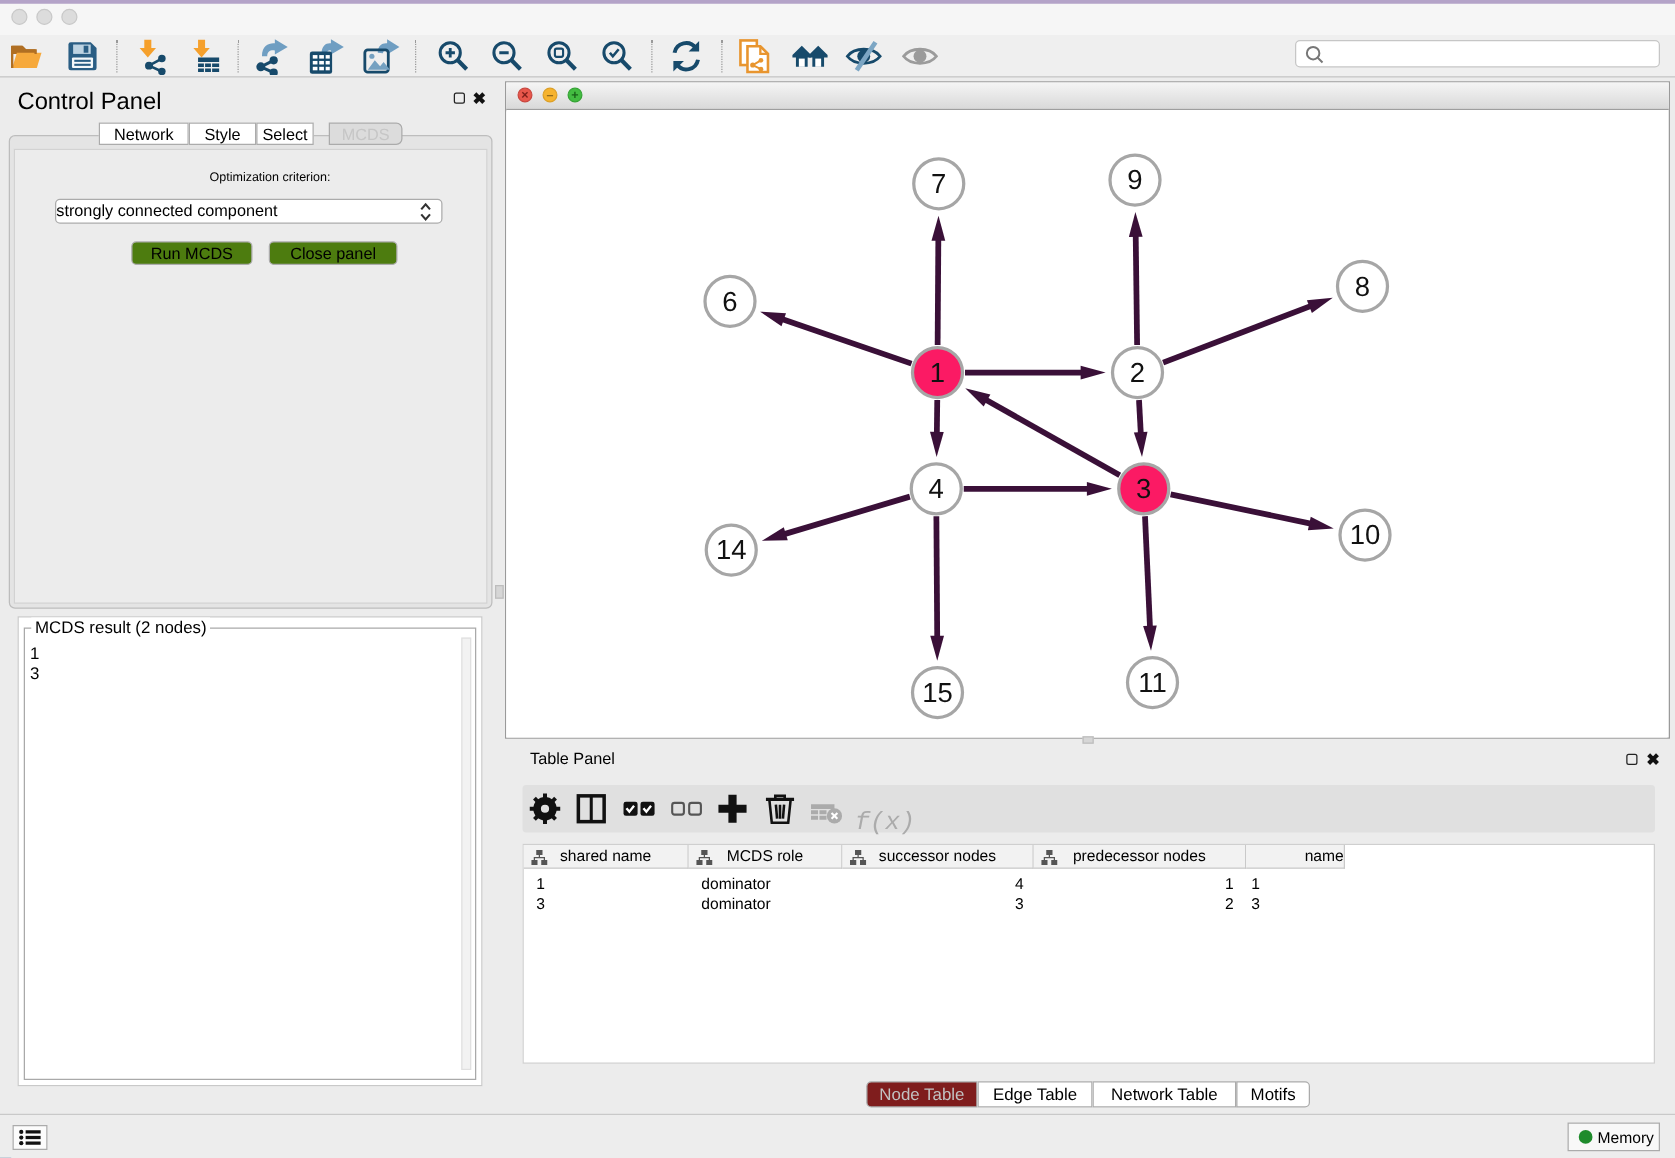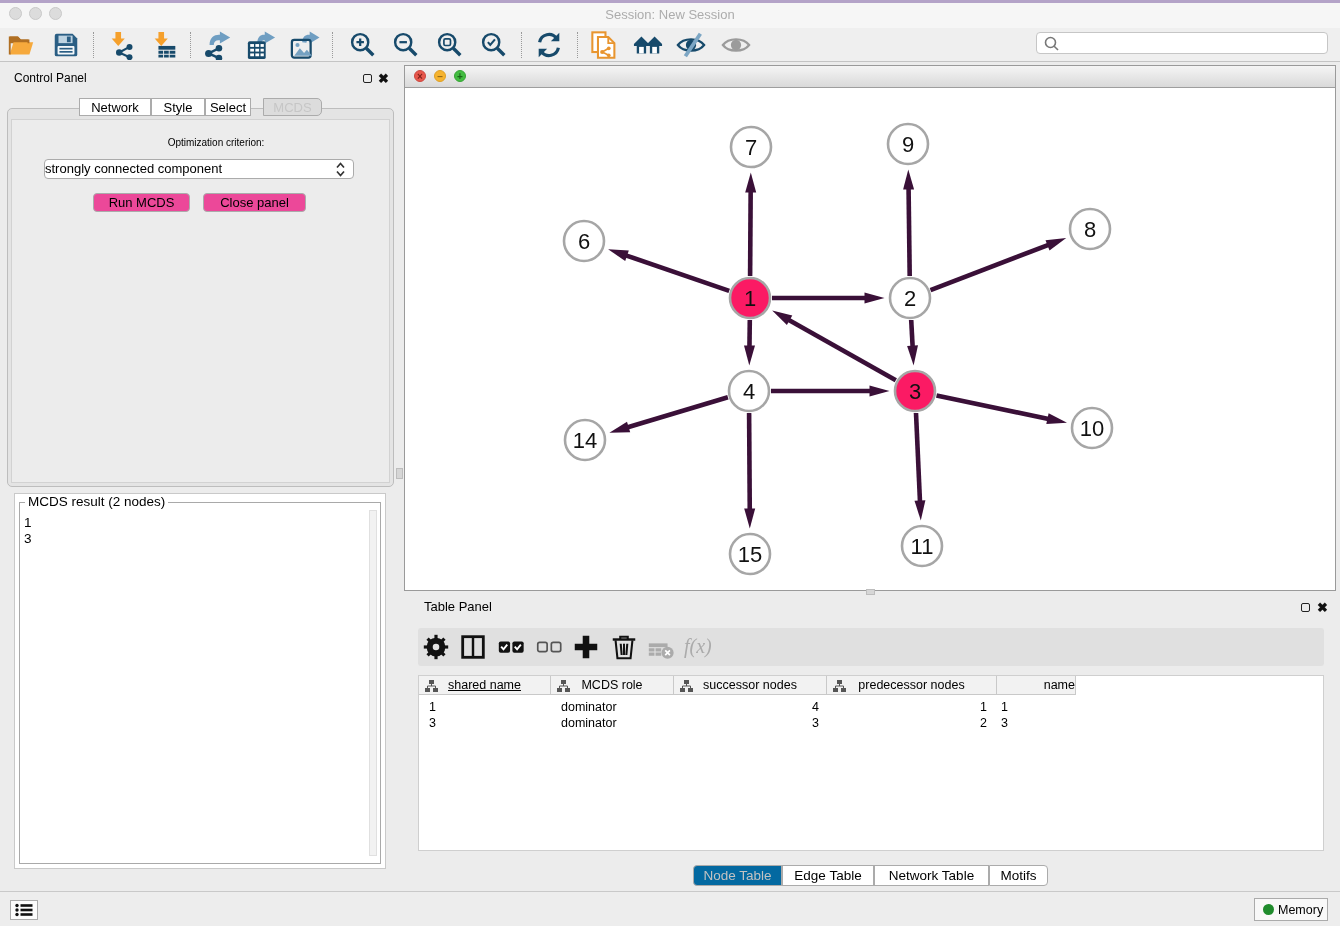--- a/index.html
+++ b/index.html
@@ -8,28 +8,28 @@
 
 #titlebar{left:0;top:0;width:1340px;height:28px;background:#F6F6F6;border-top:3px solid #B4A3C8;}
 #titlebar .dot{position:absolute;top:4px;width:13px;height:13px;border-radius:50%;background:#DCDCDC;border:1px solid #C9C9C9;}
 #title-text{position:absolute;left:0;right:0;top:4px;text-align:center;color:#ACACAC;font-size:13px;}
 
 #toolbar{left:0;top:28px;width:1340px;height:34px;background:#EFEFEF;border-bottom:1px solid #C4C4C4;}
 .sep{position:absolute;top:4px;height:26px;width:0;border-left:1px dotted #9A9A9A;}
 .ticon{position:absolute;top:2px;width:30px;height:30px;}
 #searchbox{position:absolute;left:1036px;top:4px;width:292px;height:22px;background:#fff;border:1px solid #C6C6C6;border-radius:4px;}
 
-#cp-title{left:14px;top:71px;font-size:12px;}
+#cp-title{left:14px;top:71px;font-size:19px;}
 .winbtn{position:absolute;font-weight:bold;color:#111;}
 .tab{position:absolute;top:0;height:18px;z-index:3;background:#fff;border:1px solid #ABABAB;text-align:center;font-size:13px;line-height:17px;}
 #tabpane-outer{z-index:1;left:7px;top:108px;width:387px;height:379px;background:#E4E4E4;border:1px solid #BDBDBD;border-radius:5px;}
 #tabpane-inner{z-index:2;left:11px;top:119px;width:379px;height:364px;background:#ECECEC;border:1px solid #D2D2D2;}
 #opt-label{z-index:4;left:16px;top:137px;width:400px;text-align:center;font-size:10px;}
 #dropdown{z-index:4;left:44px;top:159px;width:310px;height:20px;background:#fff;border:1px solid #ABABAB;border-radius:4px;font-size:13px;line-height:18px;}
-.btn{position:absolute;z-index:4;height:19px;background:#ec4899;border:1px solid #ABABAB;border-radius:4px;text-align:center;font-size:13px;line-height:17px;}
+.btn{position:absolute;z-index:4;height:19px;background:#4d7c0f;border:1px solid #ABABAB;border-radius:4px;text-align:center;font-size:13px;line-height:17px;margin-left:12px;}
 
 #result-box{left:14px;top:493px;width:372px;height:376px;background:#fff;border:1px solid #C9C9C9;}
 #fieldset{position:absolute;left:4px;top:8px;right:4px;bottom:4px;border:1px solid #A9A9A9;}
 #legend{position:absolute;left:5px;top:-9px;background:#fff;padding:0 3px;font-size:13.5px;}
 #scrolltrack{position:absolute;right:3px;top:7px;bottom:7px;width:8px;background:#F2F2F2;border:1px solid #E0E0E0;}
 
 #netwin{left:404px;top:65px;width:932px;height:526px;border:1px solid #9A9A9A;background:#fff;}
 #nettitle{position:absolute;left:0;top:0;right:0;height:22px;background:linear-gradient(#F5F5F5,#D9D9D9);border-bottom:1px solid #9E9E9E;}
 #nettitle .tl{position:absolute;top:4px;width:12px;height:12px;border-radius:50%;font-size:10px;line-height:12px;text-align:center;font-weight:bold;}
 #netcanvas{position:absolute;left:0px;top:23px;width:929px;height:501px;background:#fff;}
@@ -45,21 +45,20 @@
 #statusbar{left:0;top:891px;width:1340px;height:35px;background:#EDEDED;border-top:1px solid #C9C9C9;}
 #memorybtn{position:absolute;left:1254px;top:6px;width:74px;height:23px;background:#F8F8F8;border:1px solid #ABABAB;font-size:12.5px;}
 #listbtn{position:absolute;left:10px;top:8px;width:28px;height:20px;background:#FCFCFC;border:1px solid #ABABAB;}
 </style></head>
 <body>
 
 <div id="titlebar" class="abs">
   <div class="dot" style="left:9px;"></div>
   <div class="dot" style="left:29px;"></div>
   <div class="dot" style="left:49px;"></div>
-  <div id="title-text">Session: New Session</div>
 </div>
 
 <div id="toolbar" class="abs">
   <div class="sep" style="left:93px"></div>
   <div class="sep" style="left:190px"></div>
   <div class="sep" style="left:332px"></div>
   <div class="sep" style="left:521px"></div>
   <div class="sep" style="left:577px"></div>
   <svg class="ticon" style="left:6px" viewBox="0 0 32 32">
       <path d="M4 7 h9 l3 3 h8 v4 H4 Z" fill="#B06F23"></path>
@@ -314,24 +313,24 @@
       </g>
     </svg>
   <svg class="ticon" style="left:228px;top:6px" viewBox="0 0 32 32">
       <g fill="#ABABAB">
         <path d="M3 10 h20 v4 H3 Z"></path>
         <path d="M3 15.2 h6 v3.4 H3 Z M10.2 15.2 h6 v3.4 h-6 Z M3 19.8 h6 v3.4 H3 Z M10.2 19.8 h6 v3.4 h-6 Z"></path>
         <circle cx="23" cy="20" r="6.5"></circle>
       </g>
       <path d="M20.5 17.5 l5 5 M25.5 17.5 l-5 5" stroke="#fff" stroke-width="1.8"></path>
     </svg>
-  <div style="position:absolute;left:266px;top:7px;color:#ABABAB;font-family:Liberation Serif, serif;font-style:italic;font-size:20px;">f(x)</div>
+  <div style="position:absolute;left:266px;top:19px;color:#ABABAB;font-family:Liberation Mono, monospace;font-style:italic;font-size:20px;">f(x)</div>
 </div>
 <div id="table-area" class="abs">
-  <div class="th" style="left:0;width:132px;text-decoration:underline;"><svg width="13" height="12" style="position:absolute;left:6px;top:4px" viewBox="0 0 13 12">
+  <div class="th" style="left:0;width:132px;"><svg width="13" height="12" style="position:absolute;left:6px;top:4px" viewBox="0 0 13 12">
         <rect x="4" y="0" width="5" height="4" fill="#555"></rect>
         <rect x="0" y="8" width="5" height="4" fill="#555"></rect>
         <rect x="8" y="8" width="5" height="4" fill="#555"></rect>
         <path d="M6.5 4 v2 M2.5 8 V6 h8 v2" stroke="#555" fill="none"></path>
       </svg>shared name</div>
   <div class="th" style="left:132px;width:123px;"><svg width="13" height="12" style="position:absolute;left:6px;top:4px" viewBox="0 0 13 12">
         <rect x="4" y="0" width="5" height="4" fill="#555"></rect>
         <rect x="0" y="8" width="5" height="4" fill="#555"></rect>
         <rect x="8" y="8" width="5" height="4" fill="#555"></rect>
         <path d="M6.5 4 v2 M2.5 8 V6 h8 v2" stroke="#555" fill="none"></path>
@@ -353,21 +352,21 @@
   <div class="td" style="left:142px;top:23px;">dominator</div>
   <div class="td" style="left:255px;top:23px;width:145px;text-align:right;">4</div>
   <div class="td" style="left:408px;top:23px;width:160px;text-align:right;">1</div>
   <div class="td" style="left:582px;top:23px;">1</div>
   <div class="td" style="left:10px;top:39px;">3</div>
   <div class="td" style="left:142px;top:39px;">dominator</div>
   <div class="td" style="left:255px;top:39px;width:145px;text-align:right;">3</div>
   <div class="td" style="left:408px;top:39px;width:160px;text-align:right;">2</div>
   <div class="td" style="left:582px;top:39px;">3</div>
 </div>
-<div class="btab" style="left:693px;top:865px;width:89px;background:#0369a1;color:#C2C2C2;border-radius:4px 0 0 4px;">Node Table</div>
+<div class="btab" style="left:693px;top:865px;width:89px;background:#7f1d1d;color:#C2C2C2;border-radius:4px 0 0 4px;">Node Table</div>
 <div class="btab" style="left:782px;top:865px;width:92px;">Edge Table</div>
 <div class="btab" style="left:874px;top:865px;width:115px;">Network Table</div>
 <div class="btab" style="left:989px;top:865px;width:59px;border-radius:0 4px 4px 0;">Motifs</div>
 
 <div class="abs" style="left:396px;top:468px;width:7px;height:11px;background:#D6D6D6;border:1px solid #BDBDBD;"></div>
 <div class="abs" style="left:866px;top:589px;width:9px;height:6px;background:#D6D6D6;border:1px solid #BDBDBD;"></div>
 <div class="abs" style="left:0;top:918px;width:9px;height:8px;background:#2B5F8C;border-radius:0 8px 0 0;"></div>
 <div id="statusbar" class="abs">
   <div id="listbtn"><svg width="18" height="14" style="margin:2px 0 0 4px" viewBox="0 0 18 14">
         <circle cx="2" cy="2.5" r="1.7" fill="#111"></circle>

